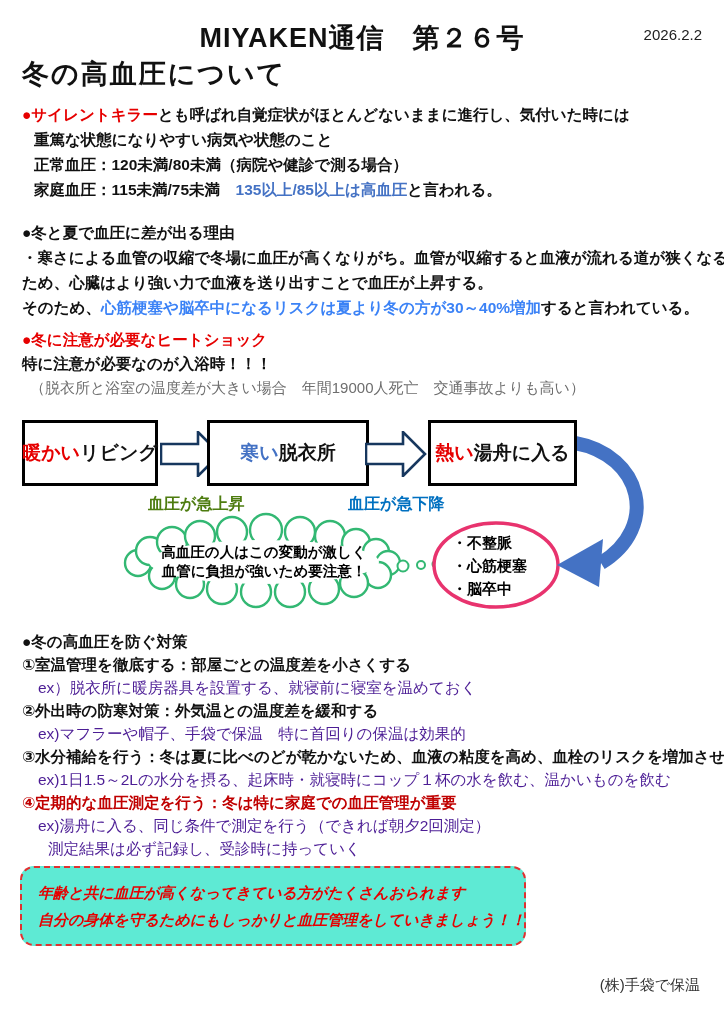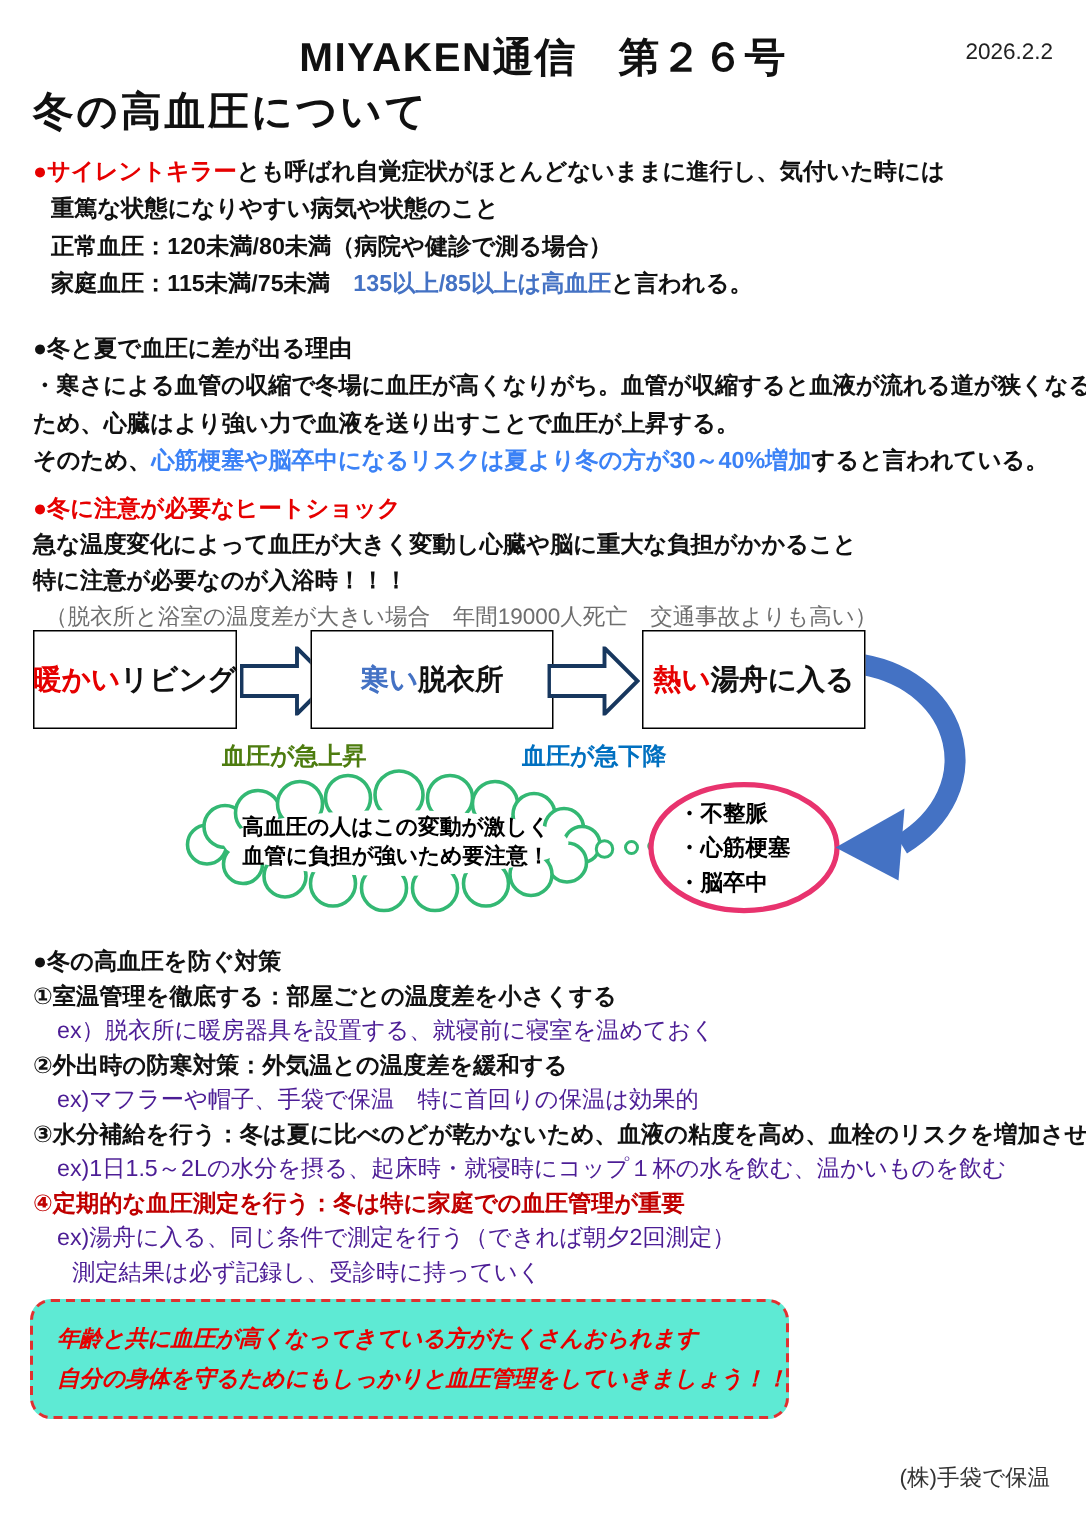--- a/index.html
+++ b/index.html
@@ -30,21 +30,21 @@
 
   .sec-silent{top:102px;}
   .sec-season{top:220px;}
   .sec-heat{top:328px;}
   .sec-heat .tline{line-height:24px;}
 
   
   .diagram{position:absolute;top:415px;left:0;width:724px;height:206px;}
   .diagram svg.overlay{position:absolute;top:0;left:0;}
   .fbox{position:absolute;top:5px;height:66px;box-sizing:border-box;
-    border:1px solid #000000;background:#fff;display:flex;align-items:center;
+    border:3px solid #000000;background:#fff;display:flex;align-items:center;
     justify-content:center;font-size:19px;font-weight:700;white-space:nowrap;}
   .fbox1{left:22px;width:136px;}
   .fbox2{left:207px;width:162px;}
   .fbox3{left:428px;width:149px;}
   .blockarrow{position:absolute;top:16px;width:62px;height:46px;}
   .ba1{left:160px;} .ba2{left:365px;}
   .flabel{position:absolute;top:79px;font-size:16px;font-weight:700;white-space:nowrap;}
   .flabel-up{left:148px;color:#4d7c0f;}
   .flabel-down{left:348px;color:#0070c0;}
   .cloud-text{position:absolute;left:144px;top:128px;width:240px;text-align:center;
@@ -91,21 +91,20 @@
     <div class="tline">●冬と夏で血圧に差が出る理由</div>
     <div class="tline">・寒さによる血管の収縮で冬場に血圧が高くなりがち。血管が収縮すると血液が流れる道が狭くなる</div>
     <div class="tline">ため、心臓はより強い力で血液を送り出すことで血圧が上昇する。</div>
     <div class="tline">
       <span>そのため、</span><span class="green">心筋梗塞や脳卒中になるリスクは夏より冬の方が30～40%増加</span><span>すると言われている。</span>
     </div>
   </section>
 
   <section class="abs sec-heat">
     <div class="tline red">●冬に注意が必要なヒートショック</div>
-    <div class="tline">急な温度変化によって血圧が大きく変動し心臓や脳に重大な負担がかかること</div>
     <div class="tline">特に注意が必要なのが入浴時！！！</div>
     <div class="tline note">（脱衣所と浴室の温度差が大きい場合　年間19000人死亡　交通事故よりも高い）</div>
   </section>
 
   <div class="diagram">
 
     <svg class="overlay" width="724" height="206" viewBox="0 0 724 206">
 
       <g stroke="#33b873" stroke-width="2.4" fill="#ffffff">
         <circle cx="138" cy="148" r="13"></circle>

